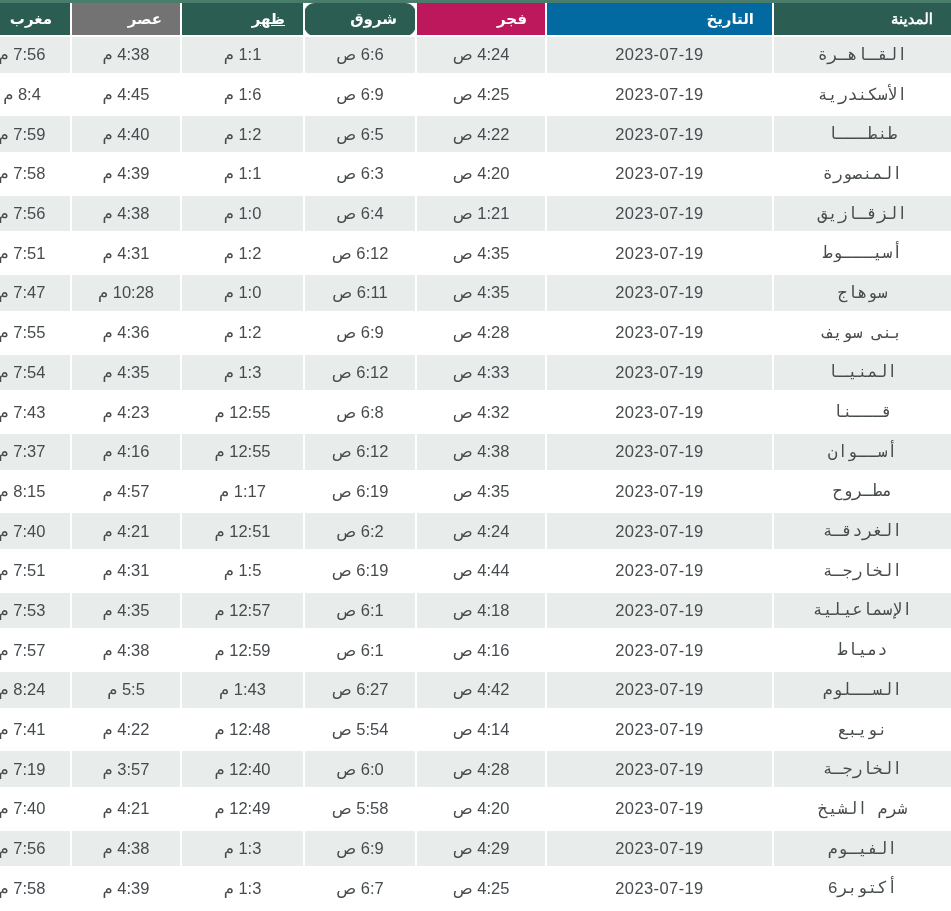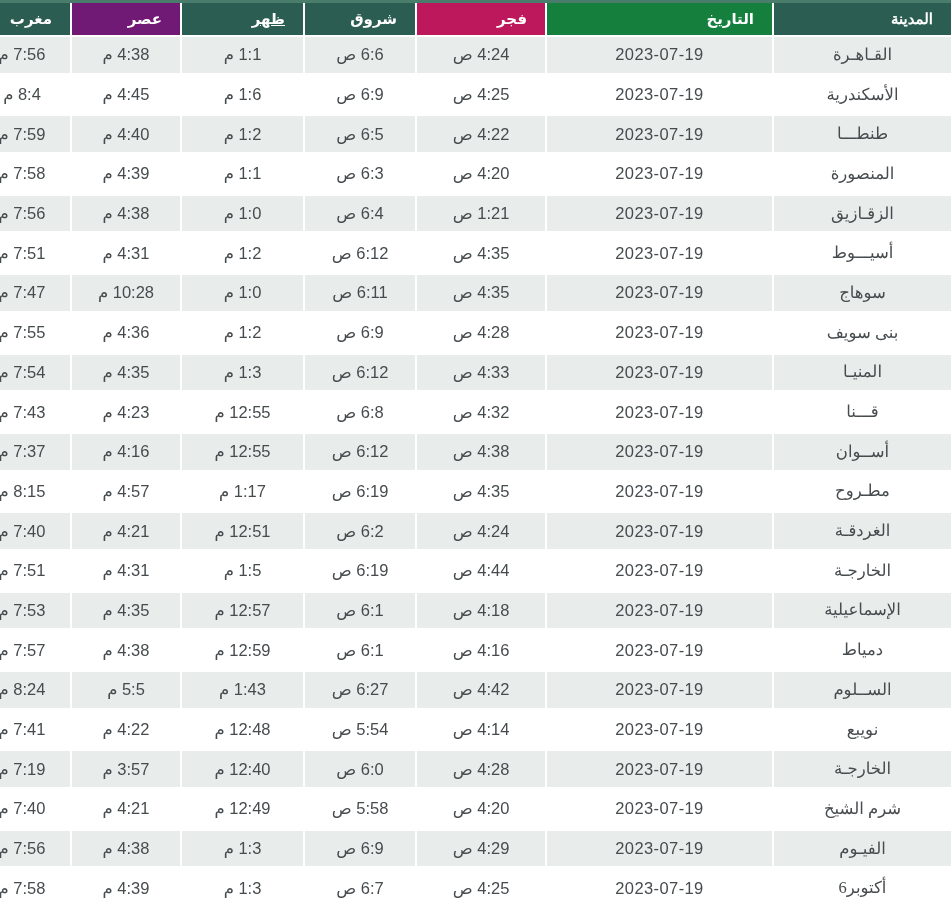--- a/index.html
+++ b/index.html
@@ -57,42 +57,42 @@
   .col-sunrise { width: 92px;  }
   .col-dhuhr   { width: 103px; }
   .col-asr     { width: 90px;  }
   .col-maghrib { width: 78px;  }
 
   td.col-city {
     text-align: right;
     padding-right: 6px;
     font-size: 15px;
     color: #3e4246;
-    font-family: Liberation Serif, serif;
+    font-family: Liberation Mono, monospace;
   }
   th.col-city { padding-right: 8px; }
   td.col-date {
     color: #4c5256;
     letter-spacing: 0.4px;
   }
 </style>
 </head>
 <body>
 
 <div class="page">
   <div class="top-accent" style="background: rgb(74, 124, 107);"></div>
   <table class="prayer-table">
     <thead>
       <tr>
           <th class="col-city" style="background: rgb(43, 93, 82); font-family: Liberation Serif, serif;">المدينة</th>
-          <th class="col-date" style="background: #15803d;">التاريخ</th>
+          <th class="col-date" style="background: #0369a1;">التاريخ</th>
           <th class="col-fajr" style="background: #be185d;">فجر</th>
-          <th class="col-sunrise" style="background: rgb(43, 93, 82);">شروق</th>
+          <th class="col-sunrise" style="background: rgb(43, 93, 82); border-radius: 11px;">شروق</th>
           <th class="col-dhuhr" style="background: rgb(43, 93, 82); text-decoration: underline;">ظهر</th>
-          <th class="col-asr" style="background: #701a75;">عصر</th>
+          <th class="col-asr" style="background: #737373;">عصر</th>
           <th class="col-maghrib" style="background: rgb(43, 93, 82);">مغرب</th>
         </tr>
     </thead>
     <tbody>
         <tr>
           <td class="col-city">القـاهـرة</td>
           <td class="col-date">2023-07-19</td>
           <td class="col-fajr">4:24 ص</td>
           <td class="col-sunrise">6:6 ص</td>
           <td class="col-dhuhr">1:1 م</td>

